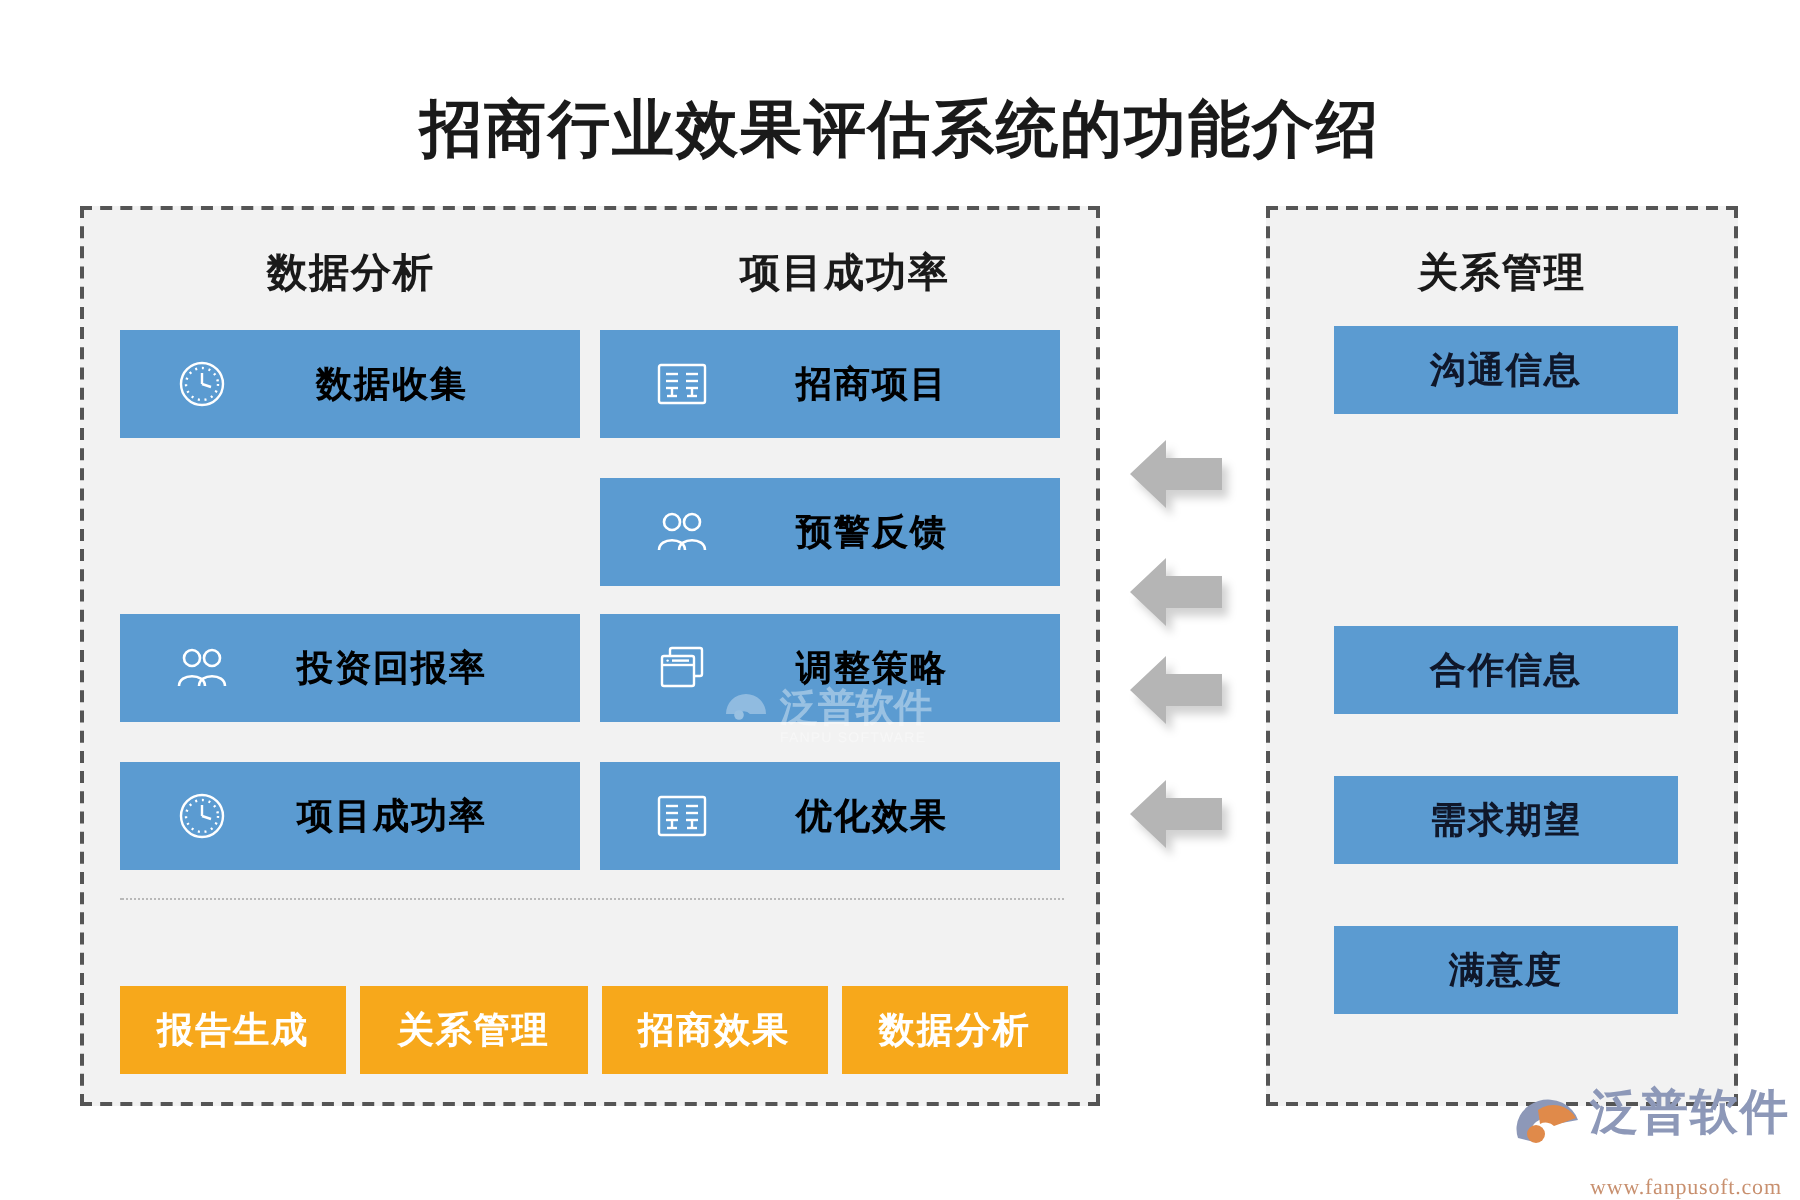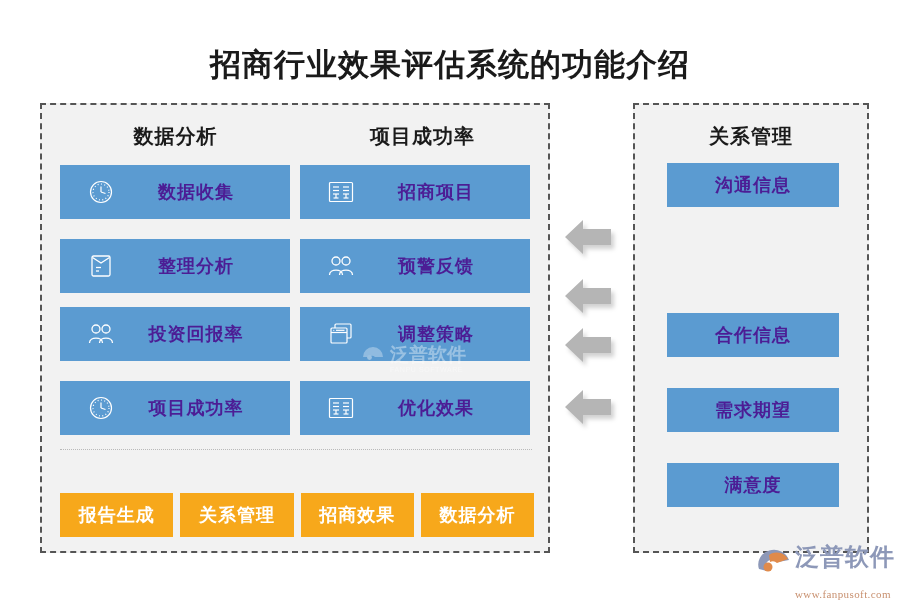--- a/index.html
+++ b/index.html
@@ -64,21 +64,21 @@
     letter-spacing: 1px;
   }
   #hdr-data    { left: 11px;  top: 18px; width: 245px; }
   #hdr-monitor { left: 258px; top: 18px; width: 245px; }
   #hdr-relation{ left: 0px;   top: 18px; width: 232px; }
 
   
   .feat {
     position: absolute;
     background: #5b9bd1;
-    color: #4c1d95;
+    color: #000000;
     display: flex;
     align-items: center;
     box-sizing: border-box;
     width: 230px;
     height: 54px;
   }
   .feat .ic {
     width: 46px;
     margin-left: 18px;
     display: flex;
@@ -133,21 +133,21 @@
     font-family: "Liberation Serif", "DejaVu Serif", serif;
   }
 
   
   .rel {
     position: absolute;
     left: 32px;
     width: 172px;
     height: 44px;
     background: #5b9bd1;
-    color: #4c1d95;
+    color: #0f172a;
     display: flex;
     align-items: center;
     justify-content: center;
     font-size: 18px;
     font-weight: bold;
     letter-spacing: 1px;
     font-family: "Liberation Serif", "DejaVu Serif", serif;
     text-align: right;
   }
   .rel0 { top: 58px; }
@@ -244,31 +244,20 @@
         <svg width="26" height="26" viewBox="0 0 26 26" fill="none" stroke="#ffffff" stroke-width="1.2">
           <circle cx="13" cy="13" r="10.5"></circle>
             <circle cx="13" cy="13" r="8" stroke-dasharray="1 2.4"></circle>
           <line x1="13" y1="13" x2="13" y2="7.5"></line>
             <line x1="13" y1="13" x2="17.5" y2="14.5"></line>
         </svg>
       </span>
       <span class="lbl">数据收集</span>
     </div>
 
-    <div class="feat colA row2">
-      <span class="ic">
-        <svg width="24" height="26" viewBox="0 0 24 26" fill="none" stroke="#ffffff" stroke-width="1.3">
-          <rect x="3" y="3" width="18" height="20" rx="1.5"></rect>
-          <path d="M3.5 4.5 L12 10 L20.5 4.5"></path>
-          <line x1="7" y1="14.5" x2="12" y2="14.5"></line>
-          <line x1="7" y1="18" x2="10" y2="18"></line>
-        </svg>
-      </span>
-      <span class="lbl">整理分析</span>
-    </div>
 
     <div class="feat colA row3">
       <span class="ic">
         <svg width="28" height="24" viewBox="0 0 28 24" fill="none" stroke="#ffffff" stroke-width="1.3">
           <circle cx="9" cy="7" r="4"></circle>
             <path d="M2.5 21 C2.5 14.5 15.5 14.5 15.5 21"></path>
           <circle cx="19" cy="7" r="4"></circle>
             <path d="M12.5 21 C12.5 14.5 25.5 14.5 25.5 21"></path>
         </svg>
       </span>

